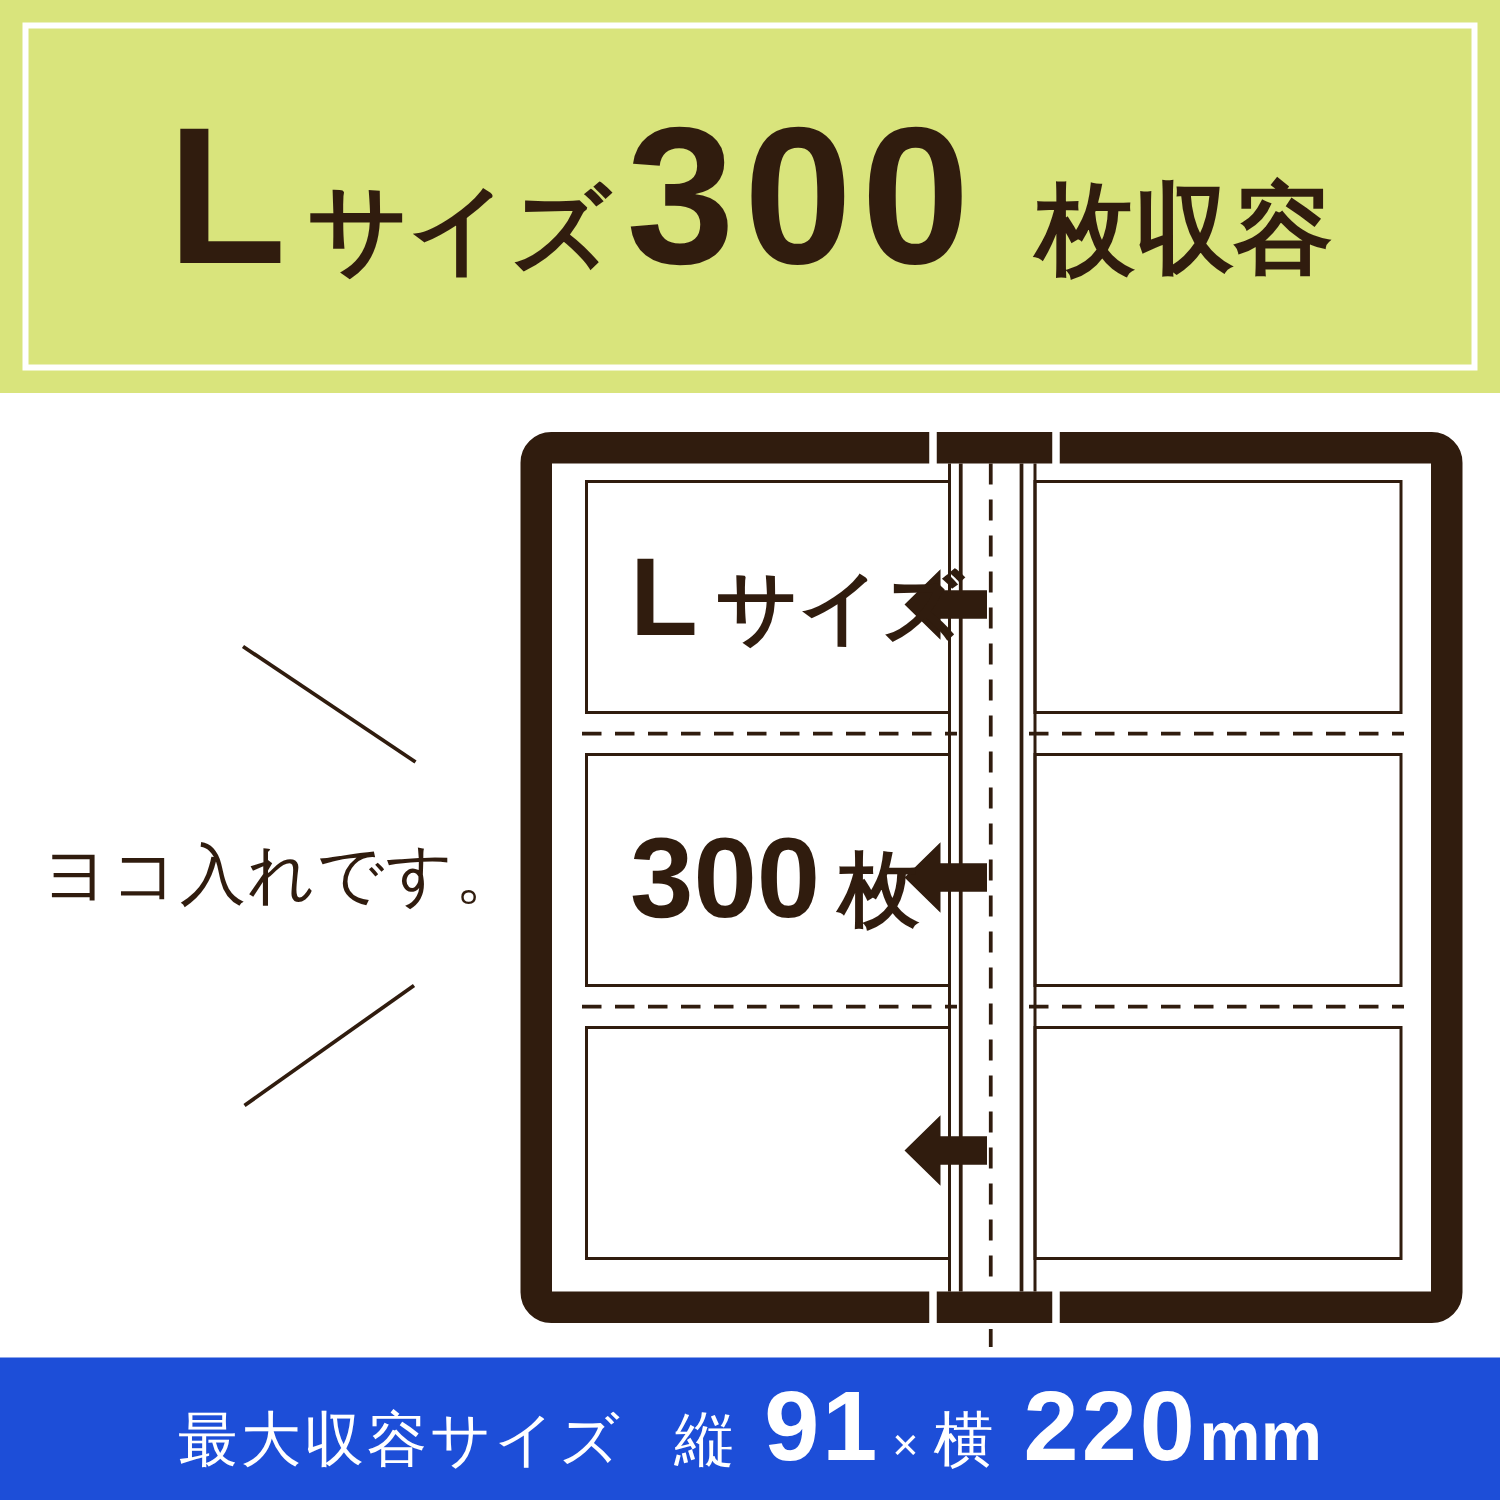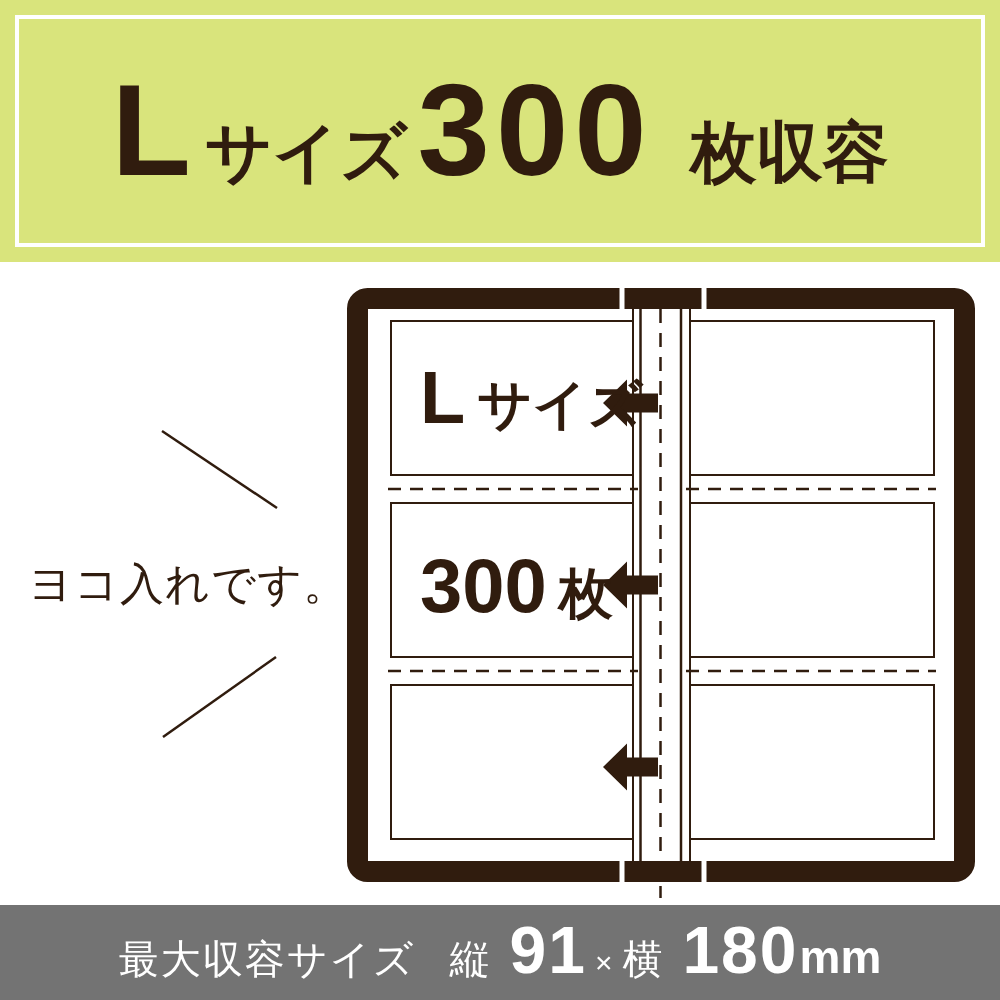--- a/index.html
+++ b/index.html
@@ -43,21 +43,21 @@
   .sl-md{font-size:54px;font-weight:700;margin-left:12px;}
   .orientation-note{
     position:absolute;left:28px;top:560px;
     font-size:44px;font-weight:400;color:#301c0e;
     line-height:1.1;letter-spacing:1px;white-space:nowrap;
   }
 
   
   .bottom-banner{
     position:absolute;left:0;top:905px;width:1000px;height:95px;
-    background:#737373;
+    background:#1d4ed8;
   }
   .bottom-banner-text{
     position:absolute;left:0;right:0;top:12px;
     display:flex;align-items:baseline;justify-content:center;
     color:#ffffff;line-height:1;white-space:nowrap;
   }
   .bb-label{font-size:40px;font-weight:400;letter-spacing:2px;}
   .bb-kanji{font-size:40px;font-weight:400;}
   .bb-kanji.h{margin-left:34px;}
   .bb-kanji.w{margin-left:10px;}
@@ -127,18 +127,18 @@
   </div>
   <div class="orientation-note">ヨコ入れです。</div>
 
   <div class="bottom-banner">
     <div class="bottom-banner-text">
       <span class="bb-label">最大収容サイズ</span>
       <span class="bb-kanji h">縦</span>
       <span class="bb-num">91</span>
       <span class="bb-x">×</span>
       <span class="bb-kanji w">横</span>
-      <span class="bb-num">180</span>
+      <span class="bb-num">220</span>
       <span class="bb-unit">mm</span>
     </div>
   </div>
 
 </div>
 
 </body></html>

